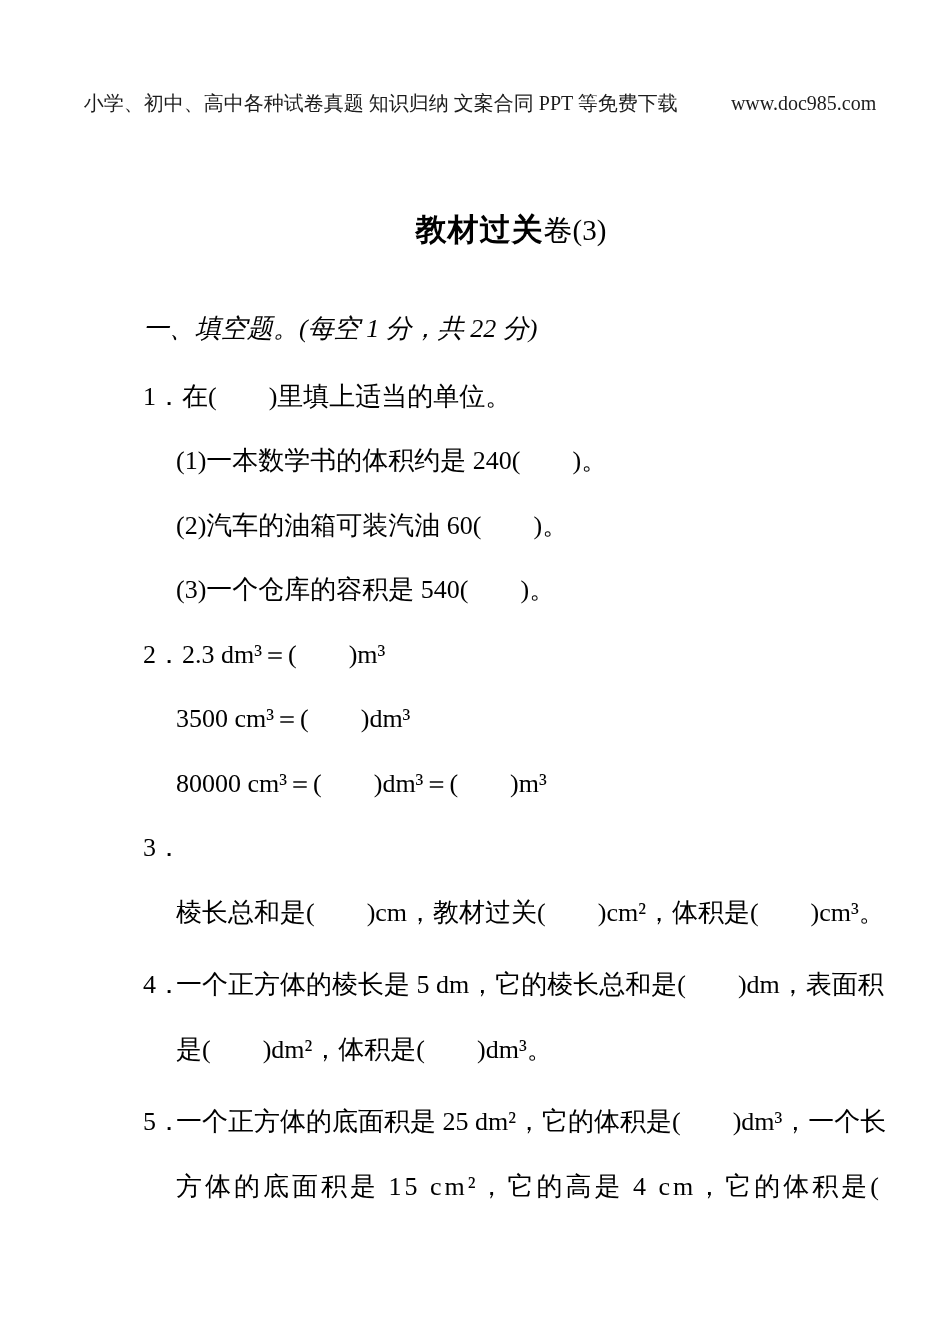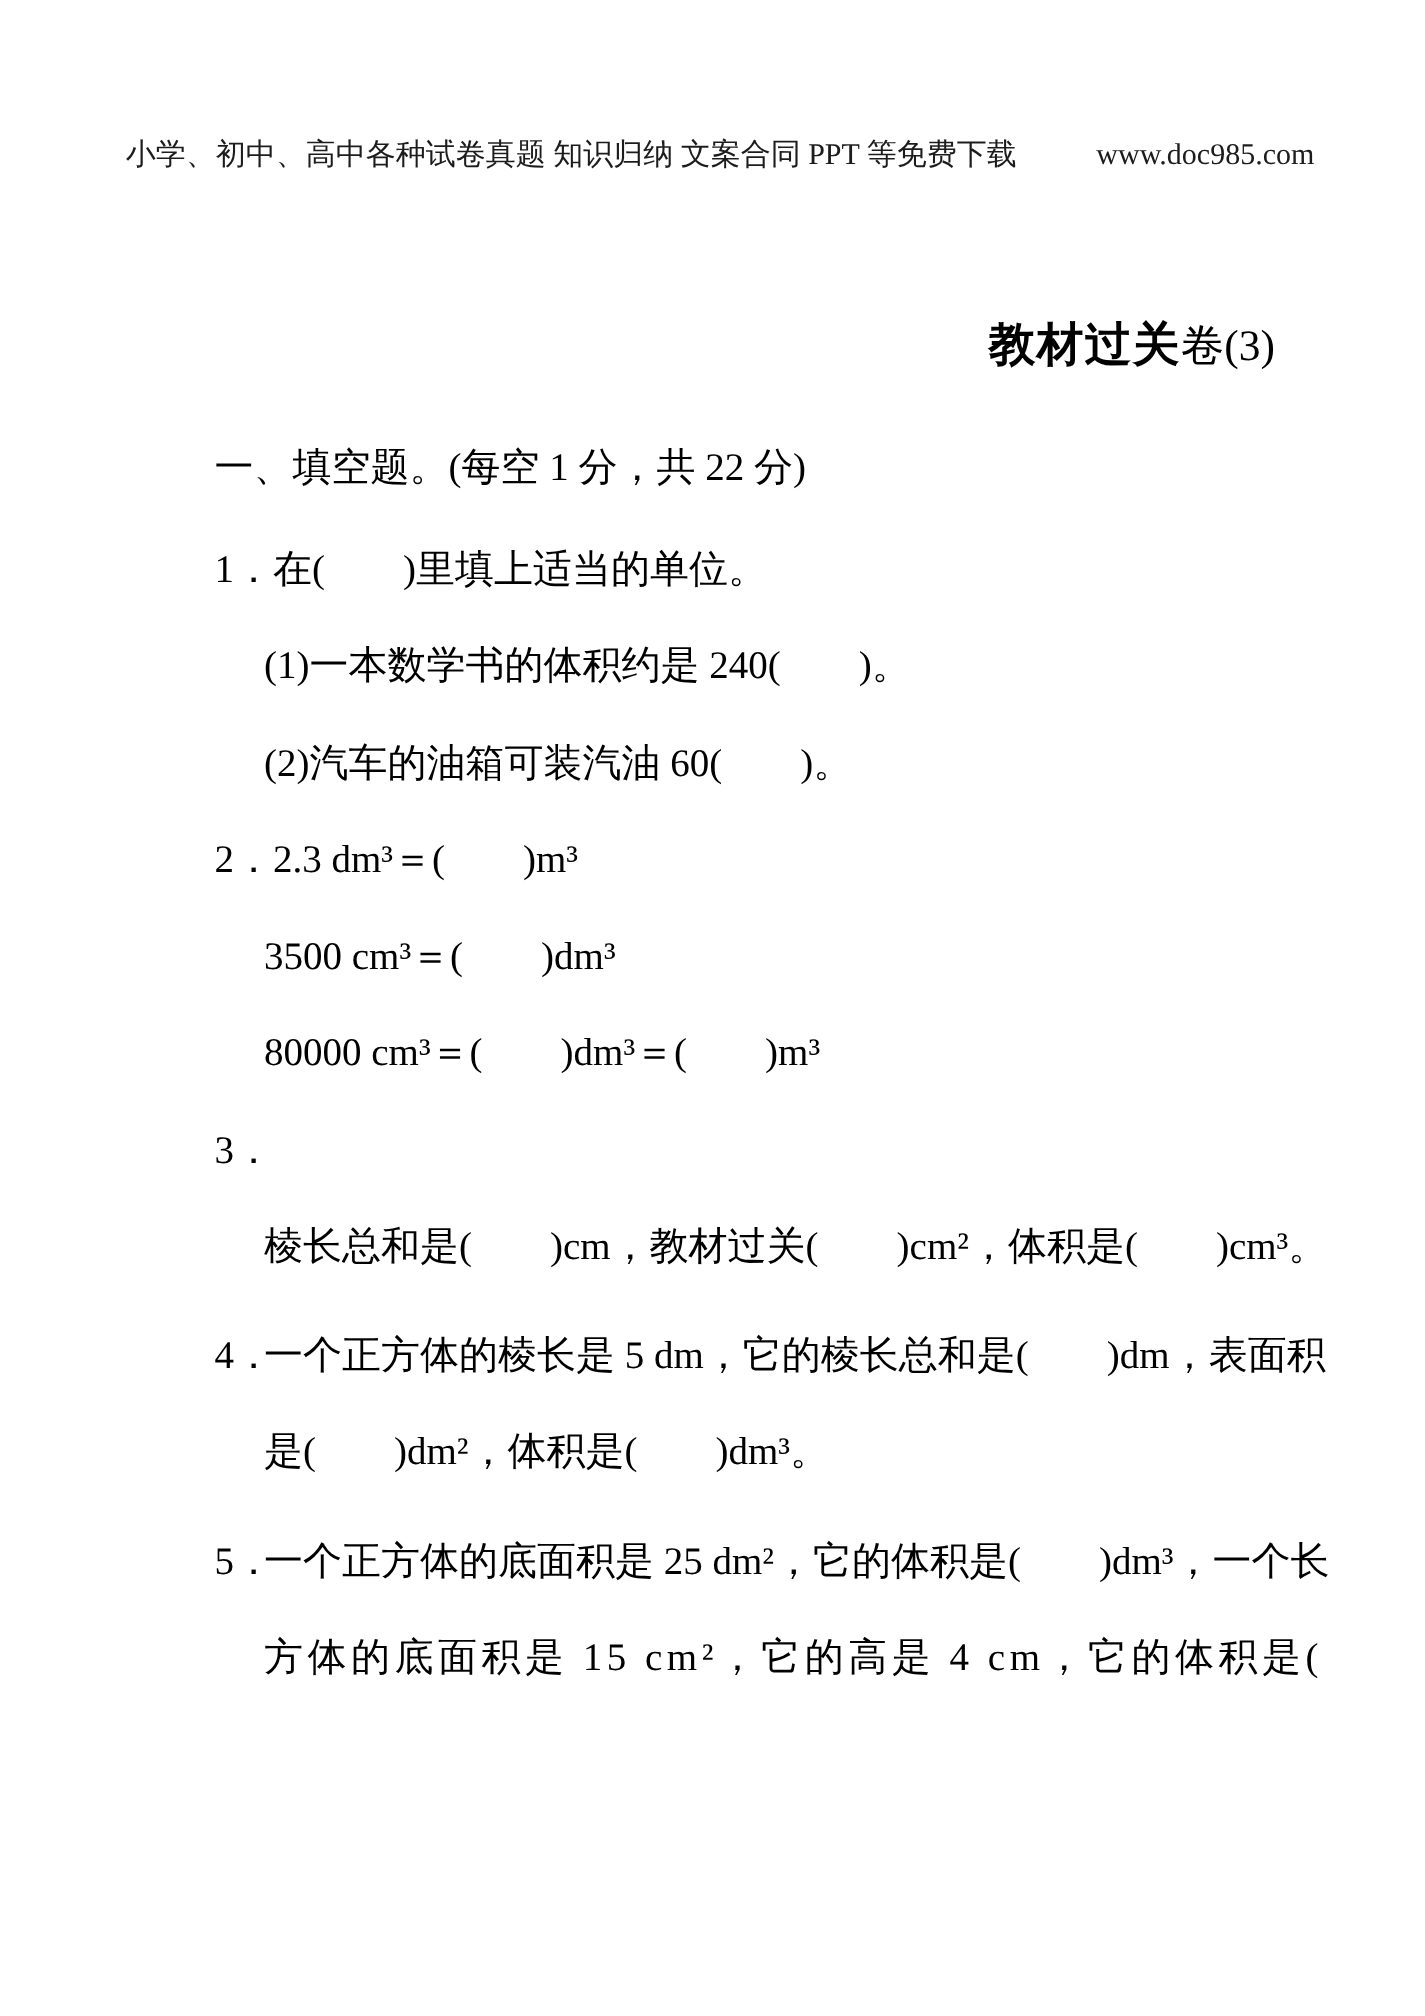--- a/index.html
+++ b/index.html
@@ -24,36 +24,37 @@
   }
   .header .site {
     margin-left: 53px;
   }
   .doc {
     padding-left: 143px;
     padding-right: 100px;
   }
   .title {
     margin-top: 58px;
-    text-align: right;
+    text-align: center;
     font-size: 29px;
     line-height: 36px;
     white-space: pre;
   }
   .title .title-em {
     font-family: "Liberation Sans", "DejaVu Sans", sans-serif;
     font-weight: 700;
     font-size: 31px;
     letter-spacing: 1px;
   }
   .section-heading {
-    margin-top: 12px;
+    margin-top: 30px;
     font-size: 26px;
     line-height: 30px;
     white-space: pre;
+    font-style: italic;
   }
   .lines {
     margin-top: 20px;
   }
   .line {
     height: 64.5px;
     display: flex;
     align-items: center;
     font-size: 26px;
     white-space: pre;
@@ -87,20 +88,21 @@
 
   <div class="section-heading">一、填空题。(每空 1 分，共 22 分)</div>
 
   <div class="lines">
 
     <div class="line">
       <span class="qnum">1．</span><span>在(　　)里填上适当的单位。</span>
     </div>
     <div class="line sub">(1)一本数学书的体积约是 240(　　)。</div>
     <div class="line sub">(2)汽车的油箱可装汽油 60(　　)。</div>
+    <div class="line sub">(3)一个仓库的容积是 540(　　)。</div>
 
     <div class="line">
       <span class="qnum">2．</span><span>2.3 dm³＝(　　)m³</span>
     </div>
     <div class="line sub">3500 cm³＝(　　)dm³</div>
     <div class="line sub">80000 cm³＝(　　)dm³＝(　　)m³</div>
 
     <div class="line">
       <span class="qnum">3．</span>
     </div>

